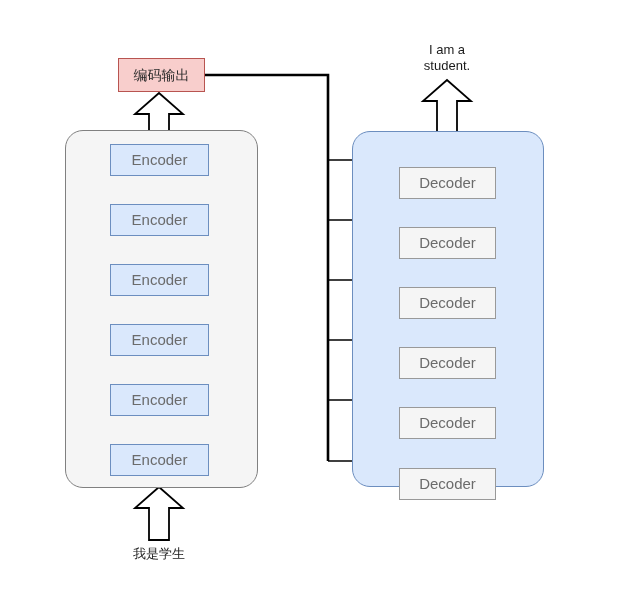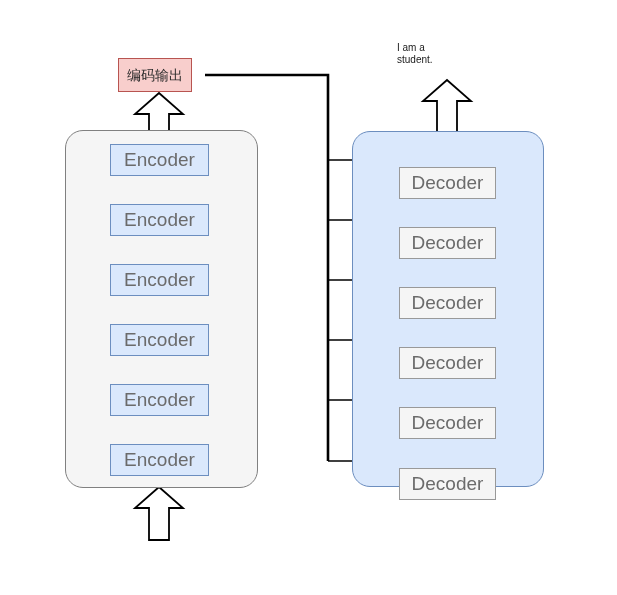--- a/index.html
+++ b/index.html
@@ -3,28 +3,28 @@
 <meta charset="utf-8">
 <style>
   html,body{margin:0;padding:0;background:#ffffff;}
   body{width:617px;height:595px;position:relative;overflow:hidden;
        font-family:"Liberation Sans","DejaVu Sans",sans-serif;}
   #stage{position:absolute;left:0;top:0;width:617px;height:595px;}
   .svg-layer{position:absolute;left:0;top:0;width:617px;height:595px;}
 
   .node{position:absolute;box-sizing:border-box;display:flex;
         align-items:center;justify-content:center;text-align:center;
-        font-size:19px;line-height:1.15;}
+        font-size:15px;line-height:1.15;}
   .enc-box{background:#dae8fc;border:1px solid #6c8ebf;color:#6b6b6b;}
   .dec-box{background:#f5f5f5;border:1px solid #999999;color:#6b6b6b;margin-top:23px;}
   .enc-container{background:#f5f5f5;border:1px solid #808080;border-radius:18px;}
   .dec-container{background:#dae8fc;border:1px solid #6c8ebf;border-radius:18px;}
   .out-box{background:#f8cecc;border:1px solid #b85450;color:#2b2b2b;font-size:14px;}
-  .cap{position:absolute;color:#1a1a1a;font-size:10px;line-height:1.2;
-       white-space:pre-line;}
+  .cap{position:absolute;color:#1a1a1a;font-size:13px;line-height:1.2;
+       text-align:center;white-space:pre-line;}
 </style>
 </head>
 <body>
 
 <div id="stage">
 
   <svg class="svg-layer" viewBox="0 0 617 595" xmlns="http://www.w3.org/2000/svg">
     <defs>
       <marker id="blkArrow" markerWidth="9" markerHeight="9" refX="8" refY="4.5" orient="auto" markerUnits="userSpaceOnUse">
         <path d="M0,0 L9,4.5 L0,9 z" fill="#000000"></path>
@@ -87,19 +87,20 @@
   <div class="node enc-box" style="left:110px;top:384px;width:99px;height:32px;">Encoder</div>
   <div class="node enc-box" style="left:110px;top:444px;width:99px;height:32px;">Encoder</div>
 
   <div class="node dec-box" style="left:399px;top:144px;width:97px;height:32px;">Decoder</div>
   <div class="node dec-box" style="left:399px;top:204px;width:97px;height:32px;">Decoder</div>
   <div class="node dec-box" style="left:399px;top:264px;width:97px;height:32px;">Decoder</div>
   <div class="node dec-box" style="left:399px;top:324px;width:97px;height:32px;">Decoder</div>
   <div class="node dec-box" style="left:399px;top:384px;width:97px;height:32px;">Decoder</div>
   <div class="node dec-box" style="left:399px;top:445px;width:97px;height:32px;">Decoder</div>
 
-  <div class="node out-box" style="left:118px;top:58px;width:74px;height:34px;">编码输出</div>
+  <div class="node out-box" style="left:118px;top:58px;width:87px;height:34px;">编码输出</div>
 
+  <div class="cap" style="left:99px;top:546px;width:120px;">我是学生</div>
 
   <div class="cap" style="left:397px;top:42px;width:100px;">I am a
 student.</div>
 
 </div>
 
 </body></html>

